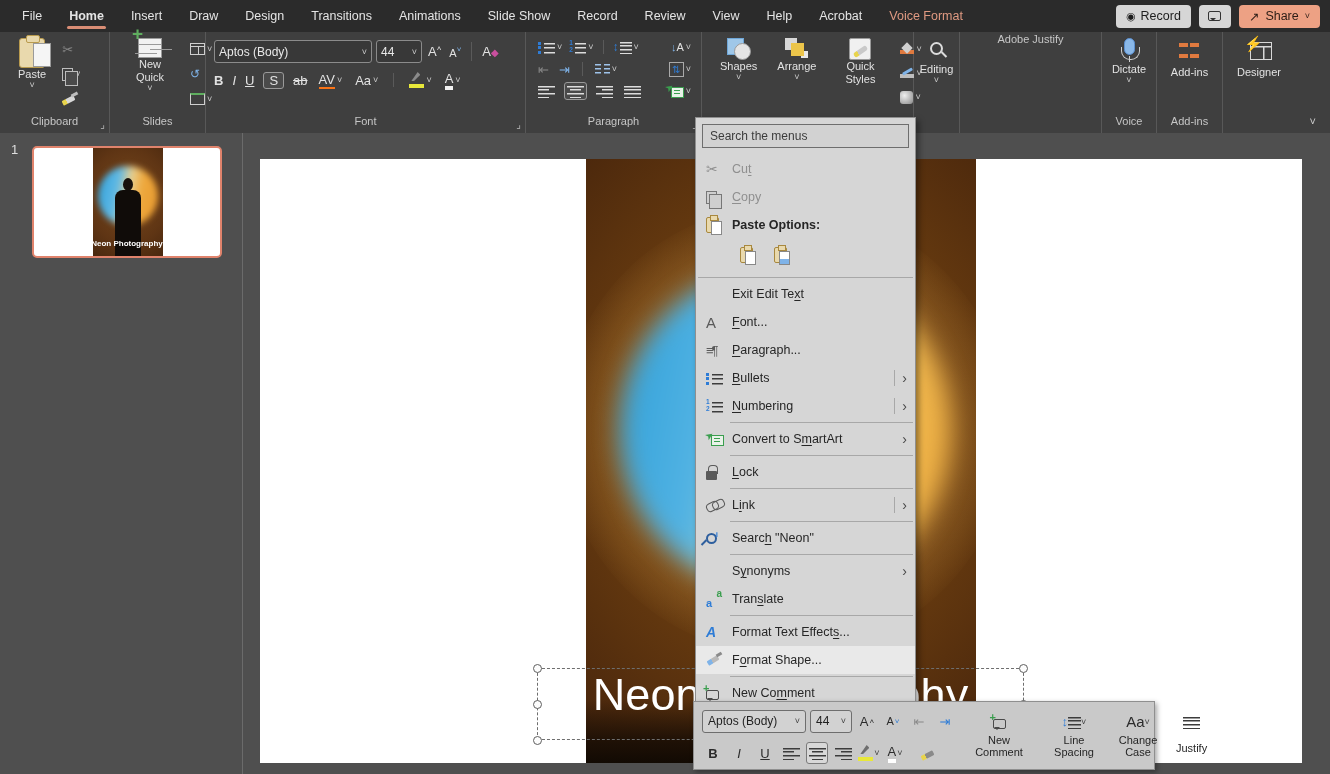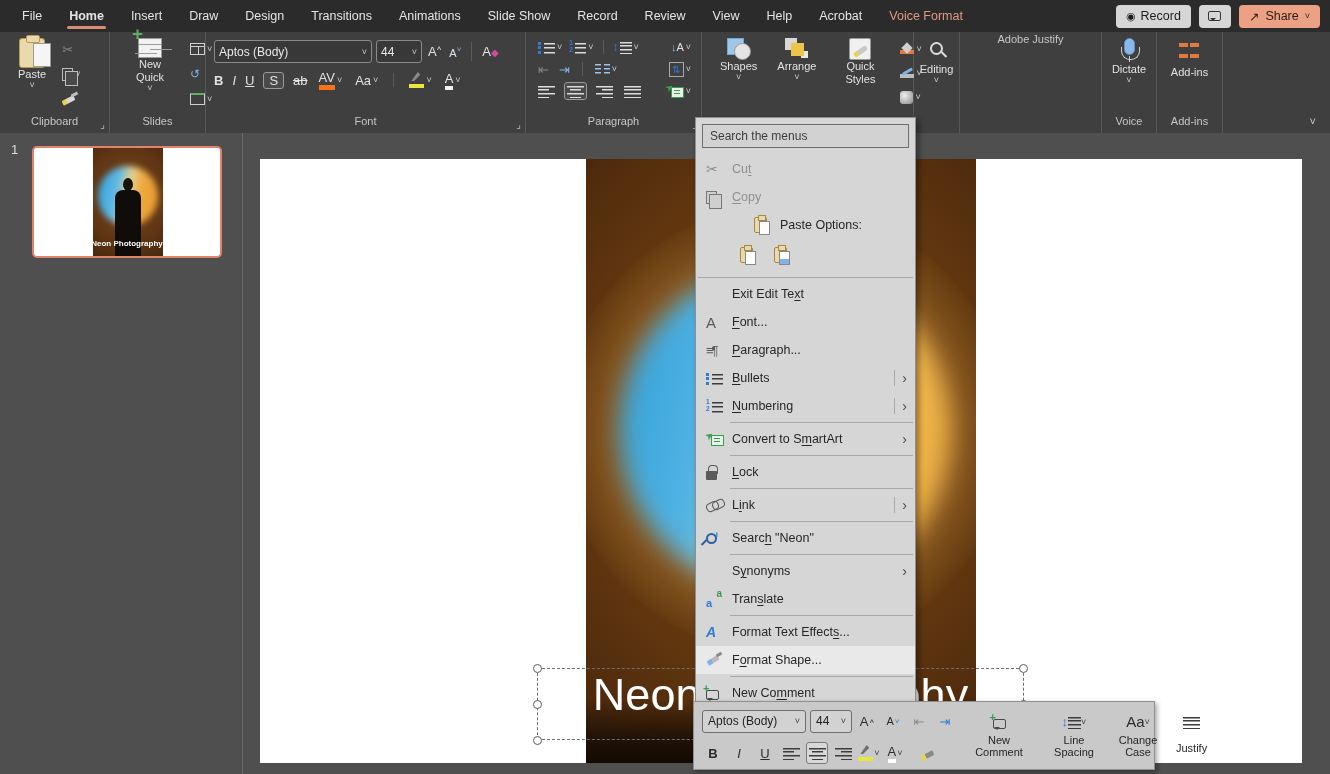--- a/index.html
+++ b/index.html
@@ -219,21 +219,21 @@
   .cmenu { position:absolute; left:695px; top:117px; width:221px; background:#d6d6d6;
       border:1px solid #8f8f8f; box-shadow:3px 3px 6px rgba(0,0,0,.4); z-index:20; padding-bottom:2px; }
   .cm-search { margin:6px 6px 7px 6px; height:24px; border:1px solid #6e6e6e; background:#d2d2d2;
       font-size:12px; color:#3c3c3c; width:207px; padding:0 7px; font-family:"Liberation Sans",sans-serif; outline:none; }
   .cm-search::placeholder { color:#3c3c3c; opacity:1; }
   .cm-item { display:flex; align-items:center; height:28px; padding:0 8px 0 10px; font-size:12.5px;
       color:#262626; position:relative; }
   .cm-item .cm-ico { width:26px; display:flex; justify-content:flex-start; align-items:center; flex-shrink:0; }
   .cm-item.disabled { color:#8f8f8f; }
   .cm-item.hl { background:#e9e9e9; }
-  .cm-item.hdr { font-weight:normal;margin-left:48px; }
+  .cm-item.hdr { font-weight:bold; }
   .cm-arrow { margin-left:auto; color:#4a4a4a; font-size:14px; display:flex; align-items:center; gap:7px; }
   .cm-arrow .bar { width:1px; height:16px; background:#a8a8a8; }
   .cm-sep { height:1px; background:#a8a8a8; margin:2px 2px 2px 34px; }
   .cm-paste-row { display:flex; gap:10px; padding:4px 0 8px 38px; }
   .cm-paste-btn { width:24px; height:24px; display:flex; align-items:center; justify-content:center; }
   .cm-item u { text-underline-offset:2px; }
 
   
   .minibar { position:absolute; left:693px; top:701px; width:462px; height:69px; background:#c9c9c9;
       border:1px solid #8f8f8f; box-shadow:2px 2px 5px rgba(0,0,0,.35); z-index:30; display:flex; color:#262626; }
@@ -366,21 +366,21 @@
           <span class="glyph">A<span style="color:#c94f9e; font-size:10px">◆</span></span>
         </div>
       </div>
       <div style="display:flex; gap:9px; align-items:center;">
         <span class="glyph" style="font-weight:bold">B</span>
         <span class="glyph" style="font-style:italic">I</span>
         <span class="glyph" style="text-decoration:underline">U</span>
         <span class="glyph toggled" style="padding:0 5px">S</span>
         <span class="glyph" style="text-decoration:line-through">ab</span>
         <span class="sbtn">
-          <span class="glyph" style="border-bottom:5px solid #f97316">AV</span>
+          <span class="glyph" style="border-bottom:2px solid #f97316">AV</span>
           <span class="chev">˅</span>
         </span>
         <span class="sbtn">
           <span class="glyph">Aa</span>
           <span class="chev">˅</span>
         </span>
         <div class="vdiv"></div>
         <span class="sbtn">
           <span class="ic i-hl"></span>
           <span class="chev">˅</span>
@@ -527,20 +527,29 @@
             <span></span>
             <span></span>
             <span></span>
           </span>
         <span>Add-ins</span>
       </div>
     </div>
     <div class="grp-label">Add-ins</div>
   </div>
 
+  <div class="grp" style="width:72px; border-right:none">
+    <div class="grp-body" style="justify-content:center">
+      <div class="bigbtn">
+        <span class="ic i-designer" style="margin:2px 0 6px"></span>
+        <span>Designer</span>
+      </div>
+    </div>
+    <div class="grp-label"></div>
+  </div>
 
   <span style="position:absolute; right:14px; bottom:6px; color:#cfcfcf; font-size:11px">˅</span>
 </div>
 
 <div class="canvas">
 
   <div class="thumb-panel">
     <span class="slide-no">1</span>
     <div class="thumb">
       <div class="thumb-photo">

